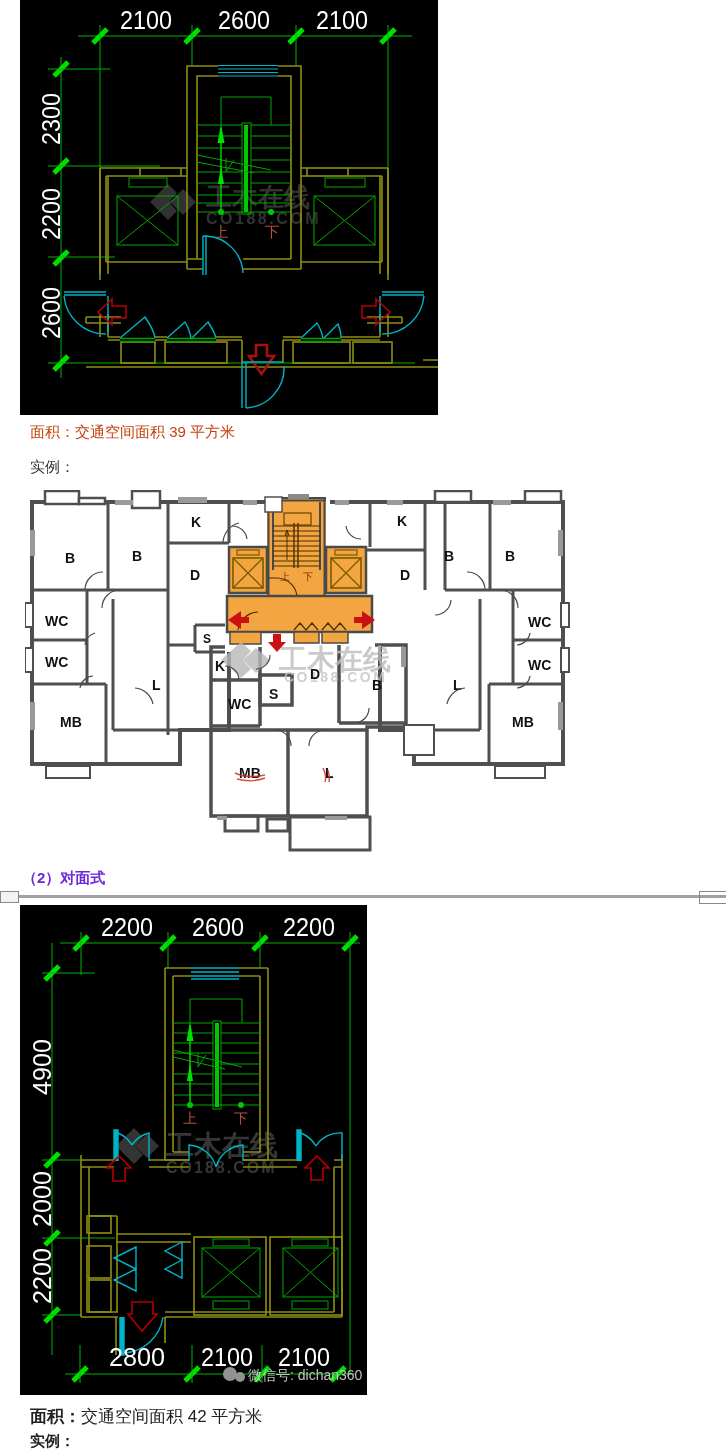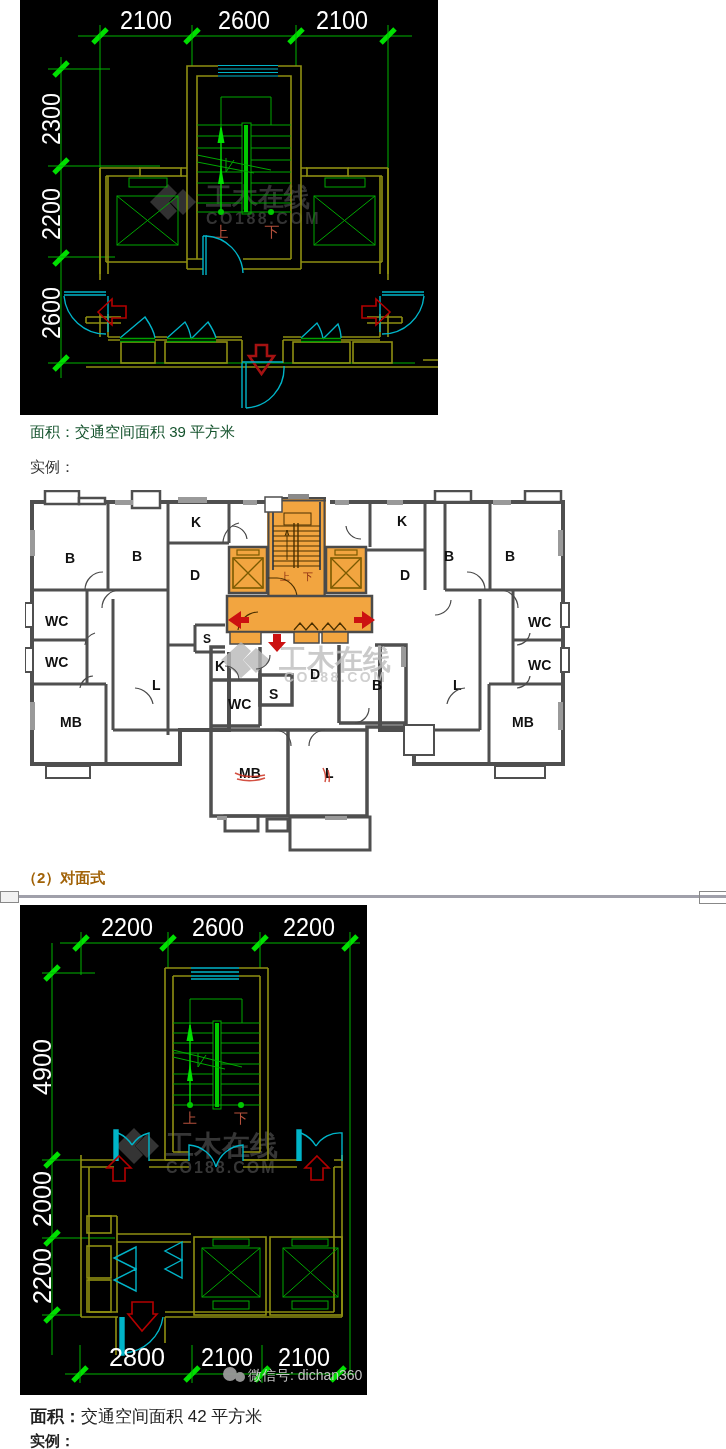--- a/index.html
+++ b/index.html
@@ -162,21 +162,21 @@
 <g class="red" stroke-width="1.8">
 <path d="M78 312 L92 299 L92 306 L106 306 L106 318 L92 318 L92 325 Z"></path>
 <path d="M370 312 L356 299 L356 306 L342 306 L342 318 L356 318 L356 325 Z"></path>
 <path d="M236 345 L247 345 L247 356 L254 356 L241.5 374 L229 356 L236 356 Z" stroke-width="2.6" stroke="#a51212"></path>
 </g>
 
 <path d="M222 362 L263 362 M222 363 L222 408 M226 363 L226 408" class="cyn"></path>
 <path d="M226 408 A 40 40 0 0 0 264 366" class="cyn"></path>
 </svg>
 
-<div class="abs" style="left:30px;top:423px;font-size:15px;color:#14532d;">面积：交通空间面积 39 平方米</div>
+<div class="abs" style="left:30px;top:423px;font-size:15px;color:#c2410c;">面积：交通空间面积 39 平方米</div>
 
 <div class="abs" style="left:30px;top:458px;font-size:15px;color:#333;">实例：</div>
 
 <svg class="abs" style="left:25px;top:490px" width="545" height="368" viewBox="0 0 545 368">
 <rect width="545" height="368" fill="#ffffff"></rect>
 
 <g>
 <rect x="242" y="8" width="59" height="100" fill="#F2A540"></rect>
 <path d="M242 8 L301 8 M243.5 8 L243.5 108 M299.5 8 L299.5 108 M242 10.5 L301 10.5 M248 12 L248 80 M295 12 L295 80" stroke="#4a4a4a" stroke-width="2" fill="none"></path>
 <g stroke="#4a3000" stroke-width="1" fill="none">
@@ -362,21 +362,21 @@
 <rect x="300" y="326" width="22" height="4"></rect>
 <rect x="376" y="157" width="5" height="20"></rect>
 </g>
 
 <g stroke="#cc3322" stroke-width="1.5" fill="none" opacity="0.85">
 <path d="M210 283 q12 6 30 2 M212 289 q14 4 28 -1"></path>
 <path d="M298 278 q4 8 2 14 M303 280 q2 8 1 12"></path>
 </g>
 </svg>
 
-<div class="abs" style="left:22px;top:869px;font-size:15px;color:#a16207;font-weight:bold;">（2）对面式</div>
+<div class="abs" style="left:22px;top:869px;font-size:15px;color:#6d28d9;font-weight:bold;">（2）对面式</div>
 
 <div class="abs" style="left:0;top:895px;width:726px;height:3px;background:#a0a0aa;"></div>
 
 <div class="abs" style="left:0;top:891px;width:17px;height:10px;background:#f2f2f2;border:1px solid #888;"></div>
 
 <div class="abs" style="left:699px;top:891px;width:27px;height:11px;background:transparent;border:1px solid #888;border-right:none;"></div>
 
 <svg class="abs" style="left:20px;top:905px" width="347" height="490" viewBox="0 0 347 490">
 <rect width="347" height="490" fill="#000000"></rect>
 

